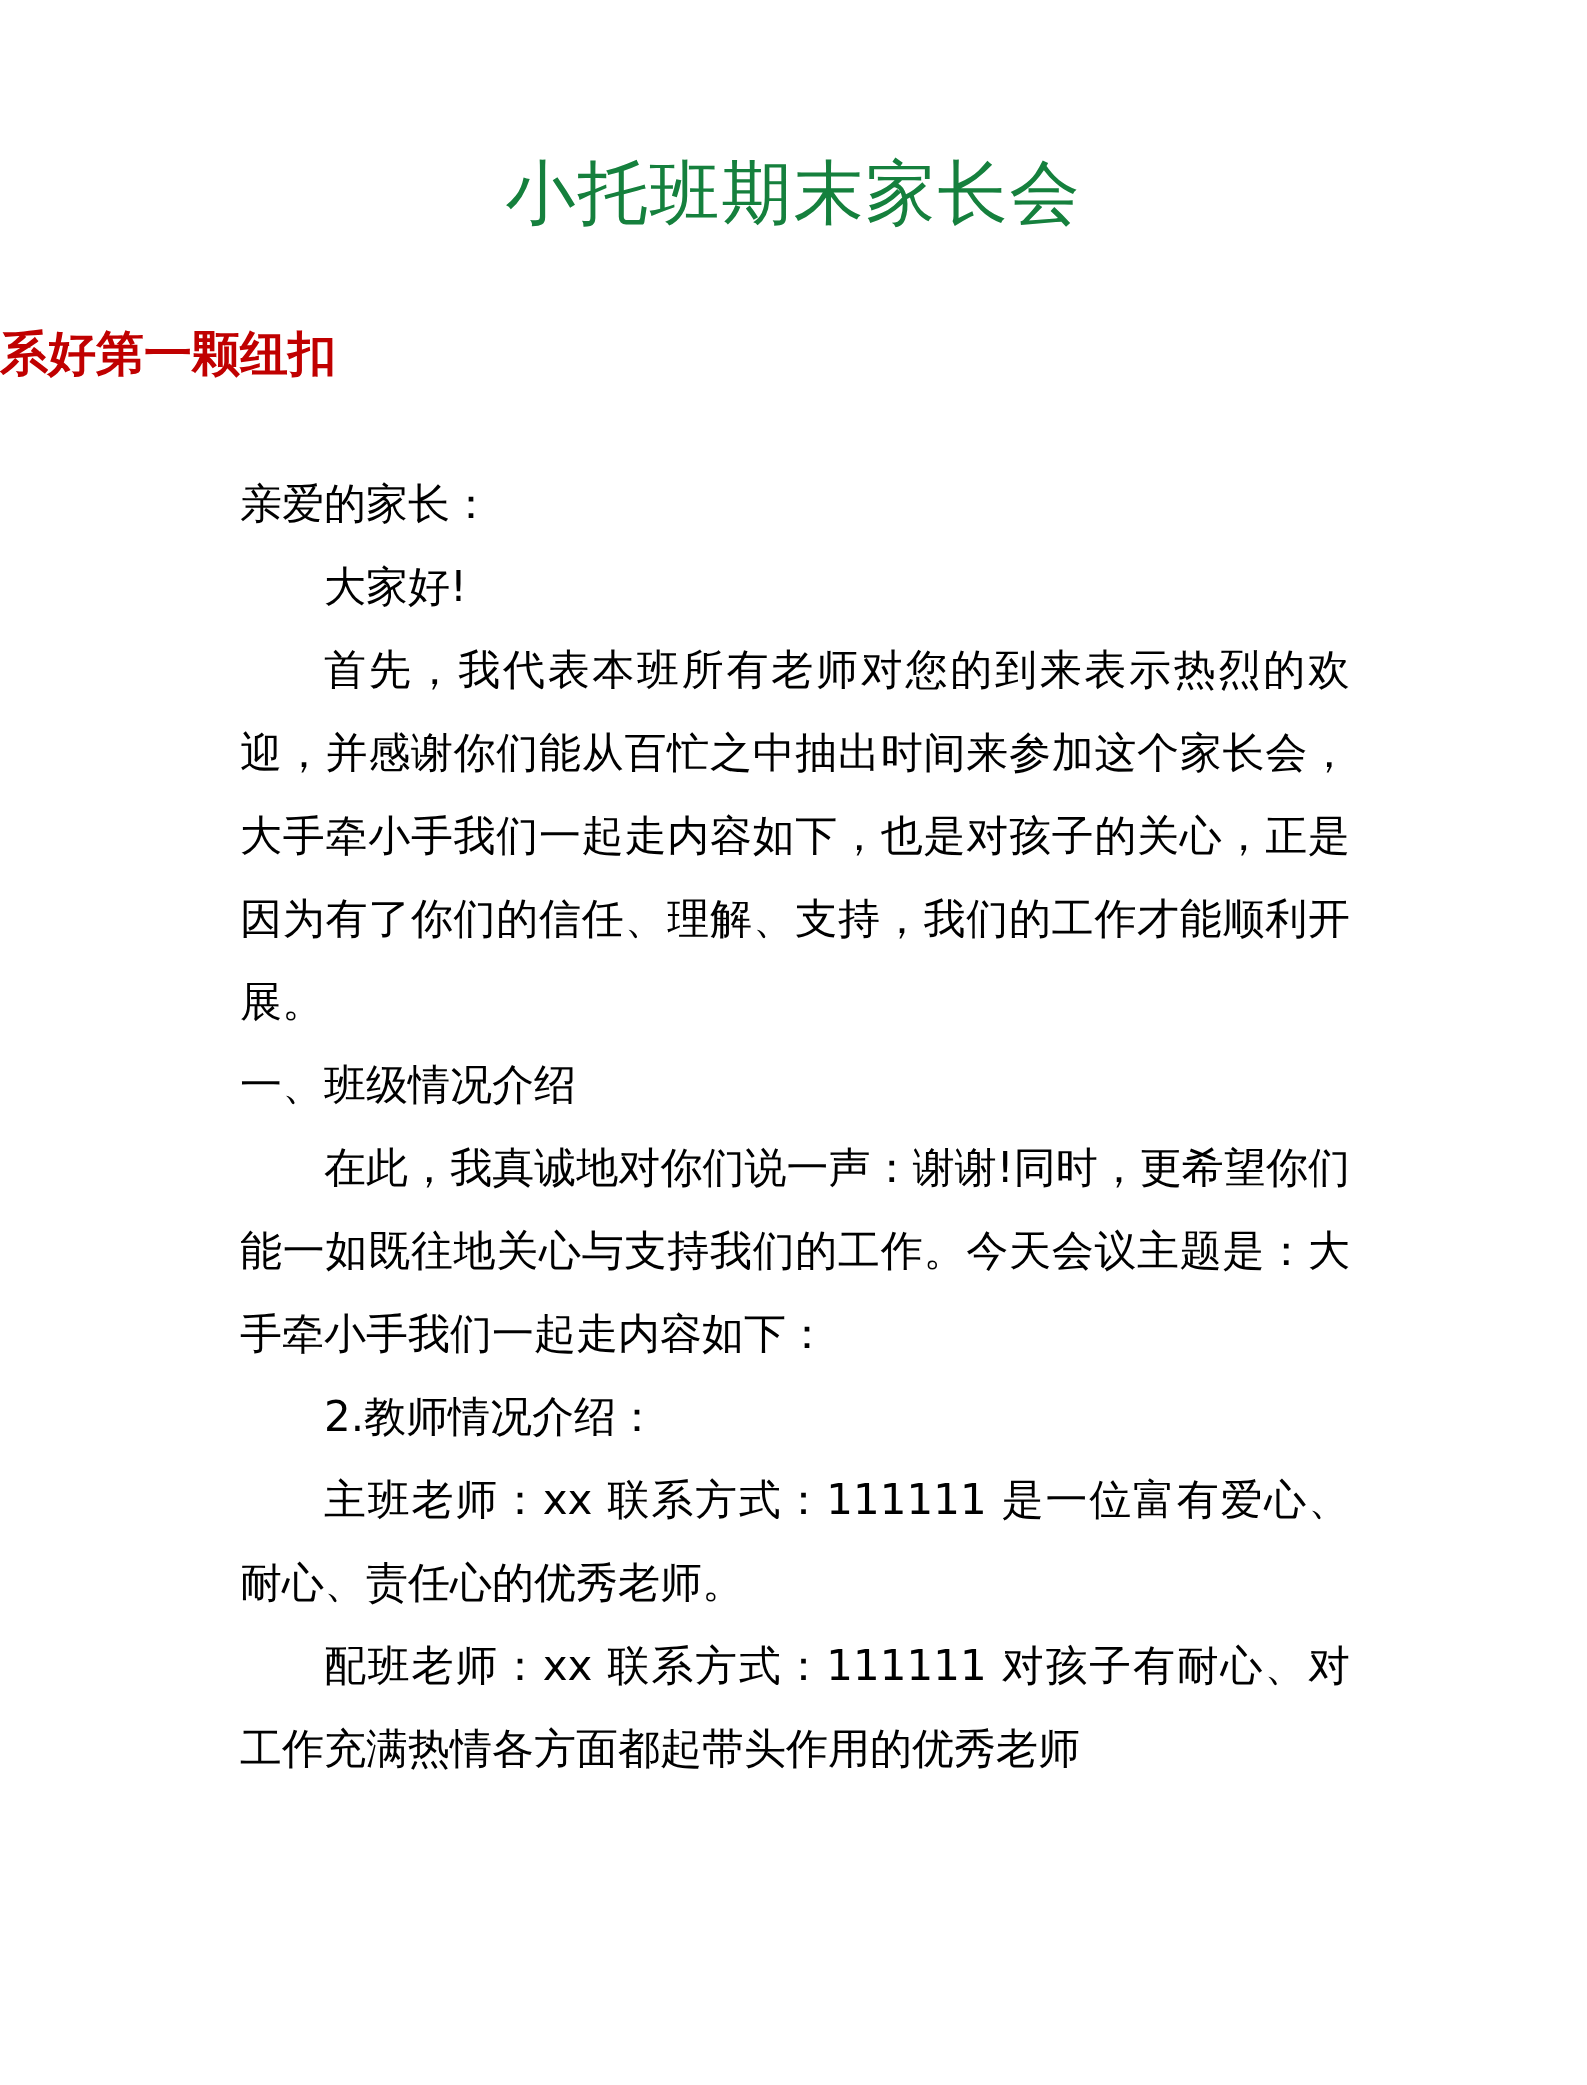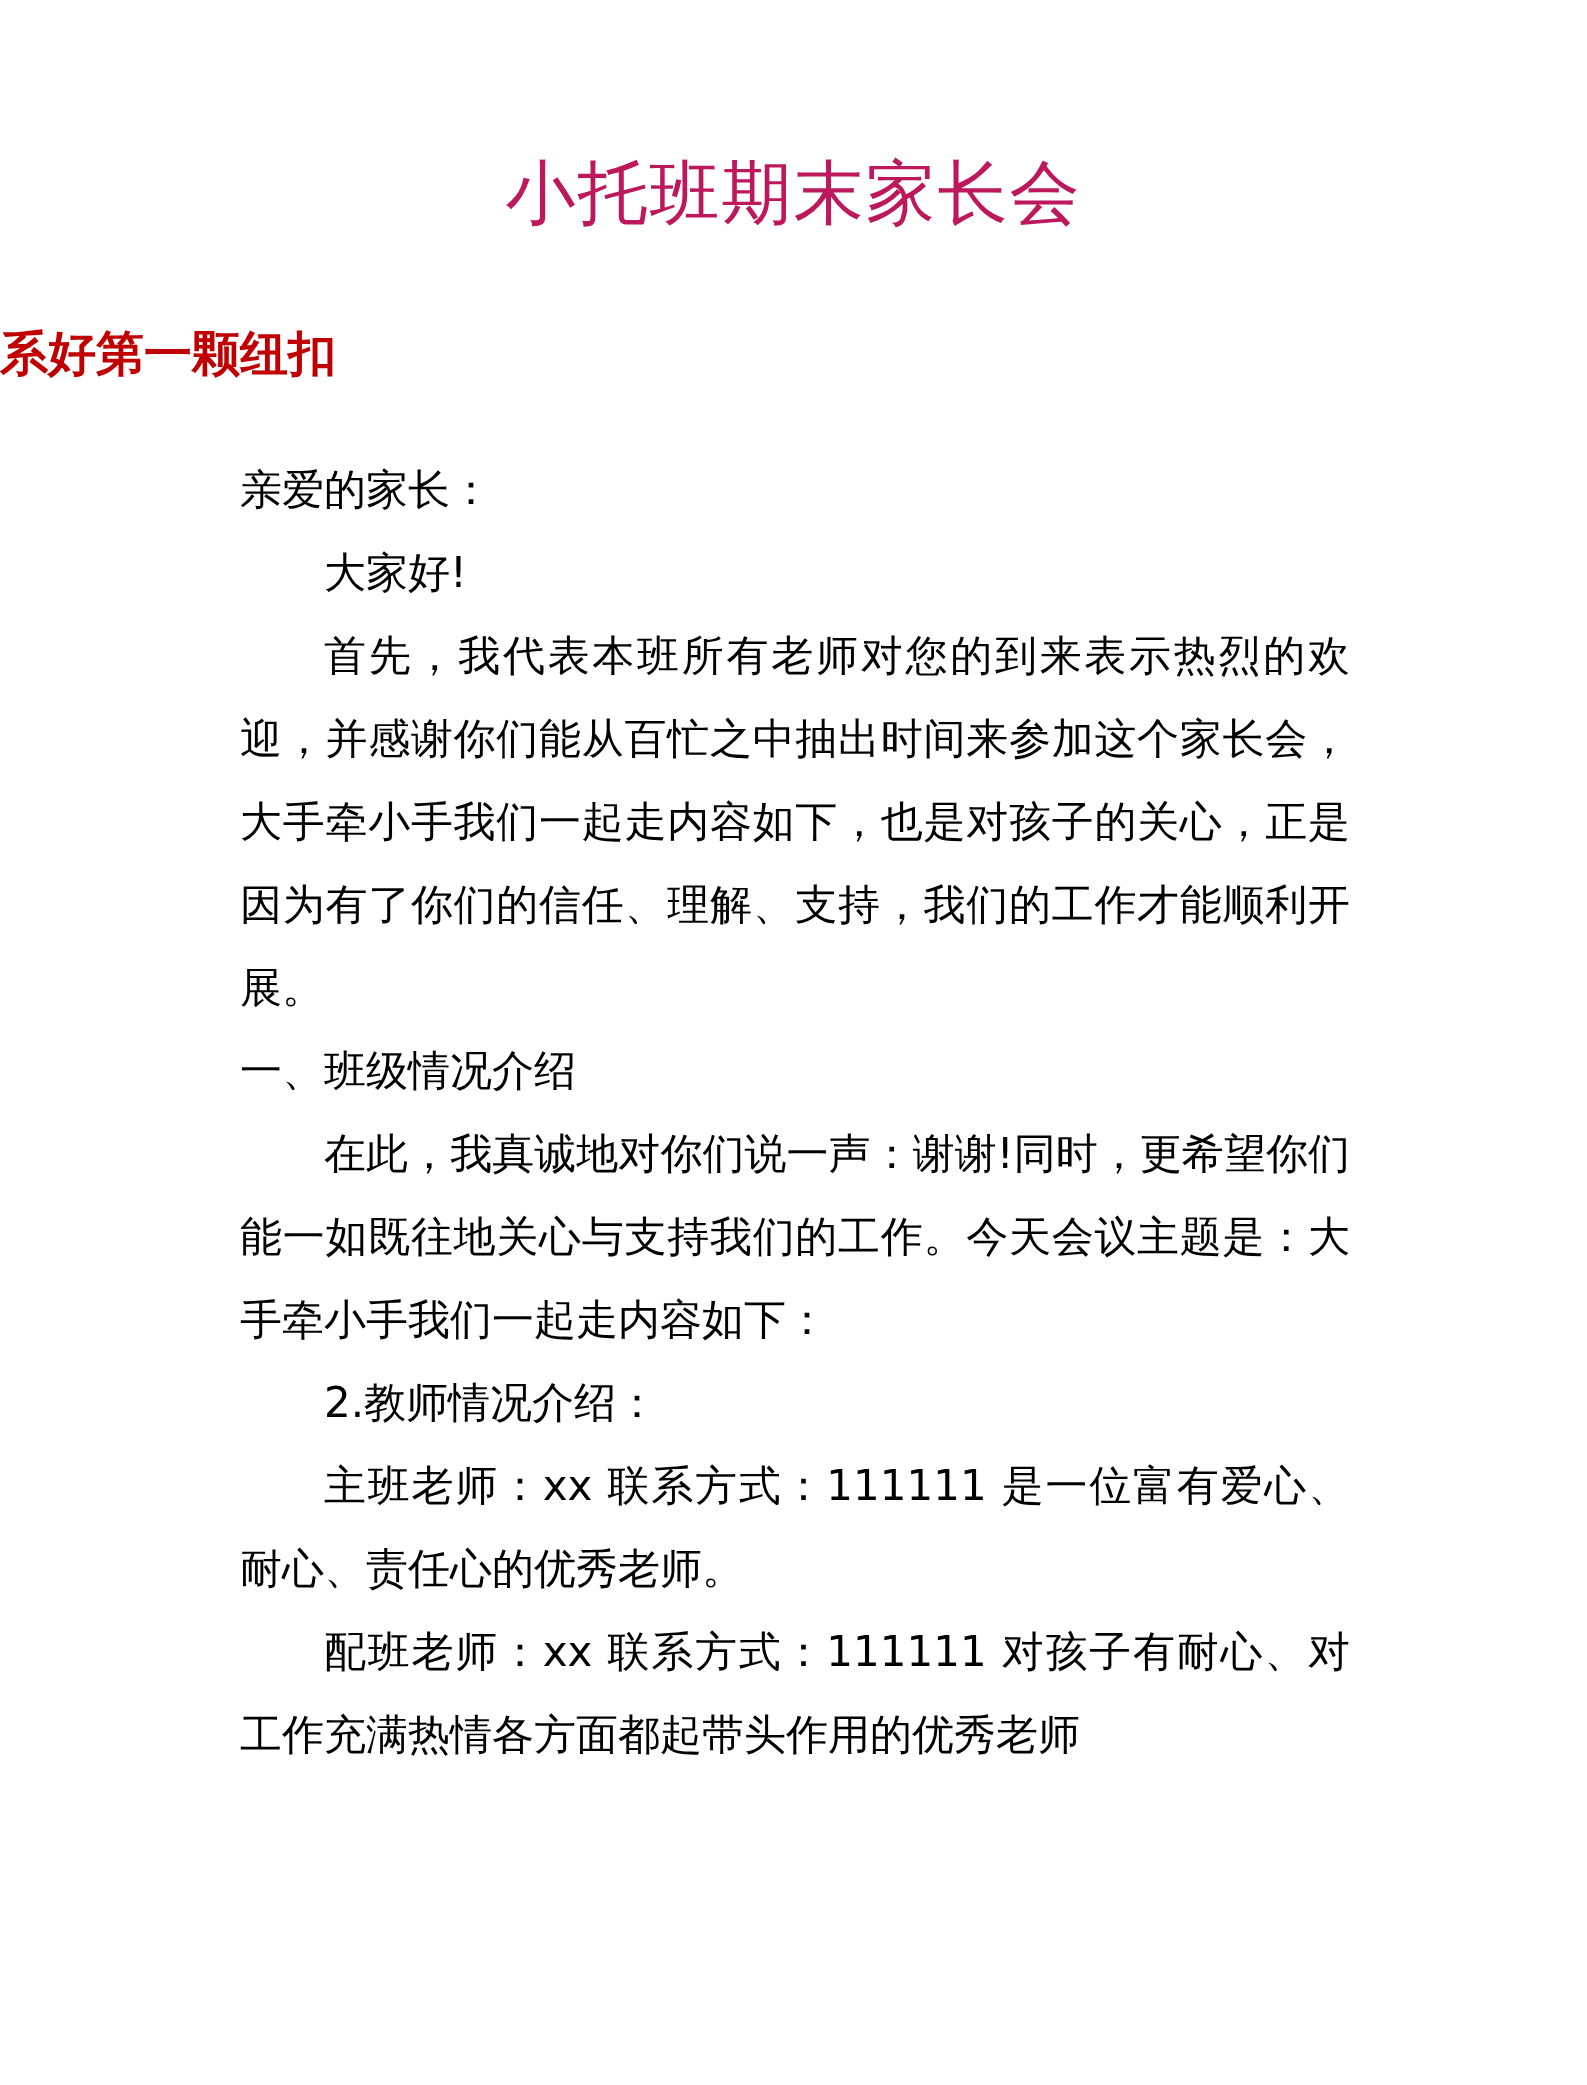--- a/index.html
+++ b/index.html
@@ -23,36 +23,36 @@
     }
     .title {
       position: absolute;
       left: 0; width: 1587px;
       top: 148px;
       text-align: center;
       font-family: "DejaVu Serif", "Liberation Serif", serif;
       font-size: 70px;
       line-height: 90px;
       letter-spacing: 2px;
-      color: #be185d;
+      color: #15803d;
     }
     .subtitle {
       position: absolute;
       left: 0; width: 1587px;
       top: 322px;
       font-family: "DejaVu Serif", "Liberation Serif", serif;
       font-size: 48px;
       line-height: 62px;
       font-weight: bold;
       color: #c00000;
     }
     .body-text {
       position: absolute;
       left: 240px;
-      top: 448px;
+      top: 462px;
       width: 1110px;
       font-family: "DejaVu Sans", "Liberation Sans", sans-serif;
       font-size: 42px;
       line-height: 83px;
       color: #000000;
     }
     .para {
       margin: 0;
       padding: 0;
       text-align: justify;

